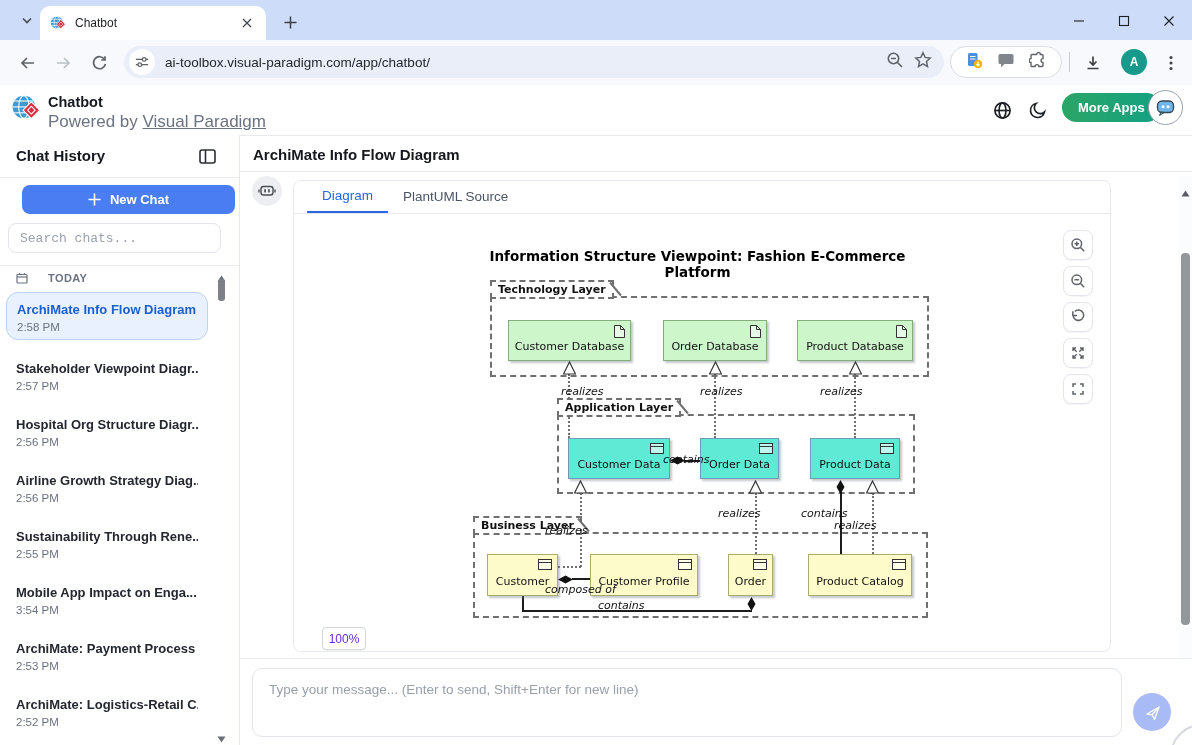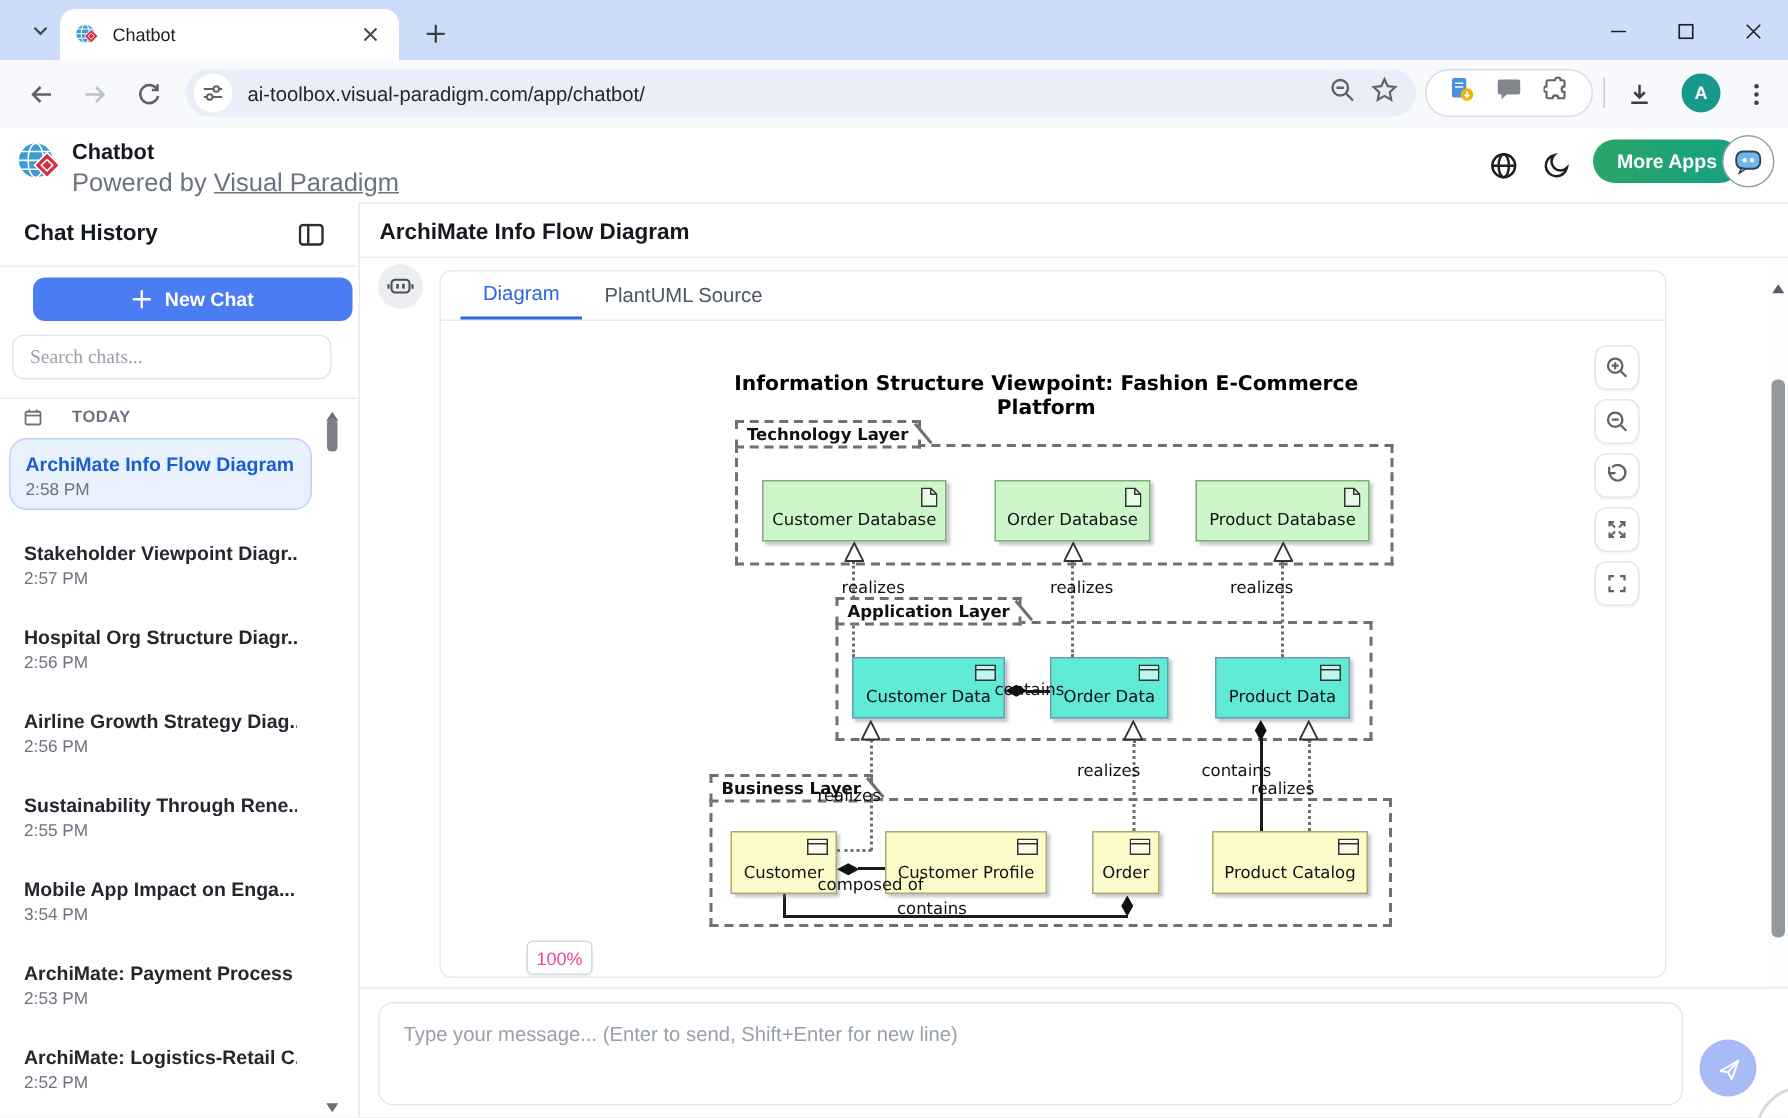--- a/index.html
+++ b/index.html
@@ -43,21 +43,21 @@
     border:1.5px solid #97a0aa;display:flex;align-items:center;justify-content:center;box-sizing:border-box;}
 
   
   .sidebar{position:absolute;left:0;top:135px;width:240px;height:610px;background:#fff;border-right:1px solid #e7e9ee;box-sizing:border-box;}
   .sb-title{position:absolute;left:16px;top:12px;font-size:15px;font-weight:bold;color:#14181f;}
   .sb-collapse{position:absolute;left:196px;top:11px;width:22px;height:20px;display:flex;align-items:center;justify-content:center;}
   .sb-div1{position:absolute;left:0;top:42px;width:239px;height:1px;background:#e9ebef;}
   .new-chat{position:absolute;left:8px;top:50px;width:213px;height:29px;border-radius:8px;background:#4a7df2;border:none;
     color:#fff;font-size:13px;font-weight:bold;display:flex;align-items:center;justify-content:center;gap:9px;margin-left:14px;}
   .search{position:absolute;left:8px;top:88px;width:213px;height:30px;border-radius:8px;border:1px solid #e2e5ea;
-    box-sizing:border-box;padding:0 11px;font-size:13px;color:#374151;font-family:Liberation Serif, serif;outline:none;}
+    box-sizing:border-box;padding:0 11px;font-size:13px;color:#374151;font-family:Liberation Mono, monospace;outline:none;}
   .search::placeholder{color:#9aa1ab;}
   .sb-div2{position:absolute;left:0;top:130px;width:239px;height:1px;background:#e9ebef;}
   .today{position:absolute;left:16px;top:137px;display:flex;align-items:center;gap:20px;
     font-size:11px;font-weight:bold;color:#6b7280;letter-spacing:.4px;}
   .chat-item{position:absolute;left:6px;width:202px;height:48px;border-radius:12px;padding:9px 10px;box-sizing:border-box;}
   .chat-item.active{background:#e9f1fe;border:1px solid #bcd3f7;}
   .ci-title{font-size:13px;font-weight:600;color:#23272e;white-space:nowrap;overflow:hidden;}
   .chat-item.active .ci-title{color:#1a5fd0;}
   .ci-time{font-size:11.5px;color:#6b7280;margin-top:4px;}
   .sb-scroll-up{position:absolute;left:217px;top:133px;}
@@ -71,21 +71,21 @@
     display:flex;align-items:center;justify-content:center;}
   .msg-card{position:absolute;left:293px;top:180px;width:818px;height:472px;border:1px solid #e7e9ee;border-radius:8px;background:#fff;box-sizing:border-box;}
   .tabs{position:absolute;left:293px;top:180px;width:818px;height:34px;border-bottom:1px solid #e7e9ee;
     display:flex;align-items:stretch;padding-left:14px;box-sizing:border-box;}
   .tabb{display:flex;align-items:center;padding:0 15px;font-size:13.5px;color:#4b5563;}
   .tabb.active{color:#2b66e3;border-bottom:2px solid #2b66e3;}
   .zoom-tools{position:absolute;left:1063px;top:230px;width:30px;}
   .ztool{width:30px;height:30px;margin-bottom:6px;border-radius:8px;background:#fff;border:1px solid #e3e6eb;
     box-sizing:border-box;display:flex;align-items:center;justify-content:center;color:#5f6368;box-shadow:0 1px 1px rgba(0,0,0,.04);}
   .zoom-badge{position:absolute;left:322px;top:627px;width:42px;height:21px;border:1px solid #d4d8de;border-radius:4px;
-    background:#fff;font-size:12px;color:#ec4899;display:flex;align-items:center;justify-content:center;box-shadow:0 1px 1px rgba(0,0,0,.05);margin-left:29px;}
+    background:#fff;font-size:12px;color:#6d28d9;display:flex;align-items:center;justify-content:center;box-shadow:0 1px 1px rgba(0,0,0,.05);}
 
   
   .foot-div{position:absolute;left:240px;top:658px;width:952px;height:1px;background:#e9ebef;}
   .msg-input{position:absolute;left:252px;top:668px;width:870px;height:69px;border:1px solid #e2e6ea;border-radius:10px;
     box-sizing:border-box;padding:13px 16px;font-size:13.5px;color:#374151;font-family:"Liberation Sans",sans-serif;resize:none;outline:none;}
   .msg-input::placeholder{color:#98a0aa;}
   .send-btn{position:absolute;left:1133px;top:693px;width:38px;height:38px;border-radius:19px;background:#a9bbf6;border:none;
     display:flex;align-items:center;justify-content:center;}
   .corner-arc{position:absolute;left:1170px;top:724px;width:64px;height:64px;border-radius:32px;border:2px solid #d6dade;background:#fff;}
 
@@ -107,21 +107,21 @@
   .node .nicon{position:absolute;top:4px;right:5px;}
   .n-tech{background:#cdf6ca;border-color:#84ad7d;}
   .n-app{background:#5eead4;border-color:#6e9ab5;}
   .n-biz{background:#fdfbca;border-color:#abab70;}
   .vdot{position:absolute;width:0;border-left:2px dotted #6f6f6f;z-index:1;}
   .hdot{position:absolute;height:0;border-top:2px dotted #6f6f6f;z-index:1;}
   .vsolid{position:absolute;width:2px;background:#1c1c1c;z-index:2;}
   .hsolid{position:absolute;height:2px;background:#1c1c1c;z-index:2;}
   .tri{position:absolute;z-index:5;}
   .dia{position:absolute;z-index:5;}
-  .elabel{position:absolute;font-size:11px;color:#111;white-space:nowrap;z-index:6;}
+  .elabel{position:absolute;font-size:11px;color:#111;white-space:nowrap;z-index:6;font-style:italic;}
 </style>
 </head>
 <body>
 
 <div class="screen">
 
   <div class="titlebar">
     <div class="tab-chevron">
       <svg width="12" height="8" viewBox="0 0 12 8">
           <path d="M2 1.5 L6 5.5 L10 1.5" fill="none" stroke="#454b52" stroke-width="1.6"></path>

